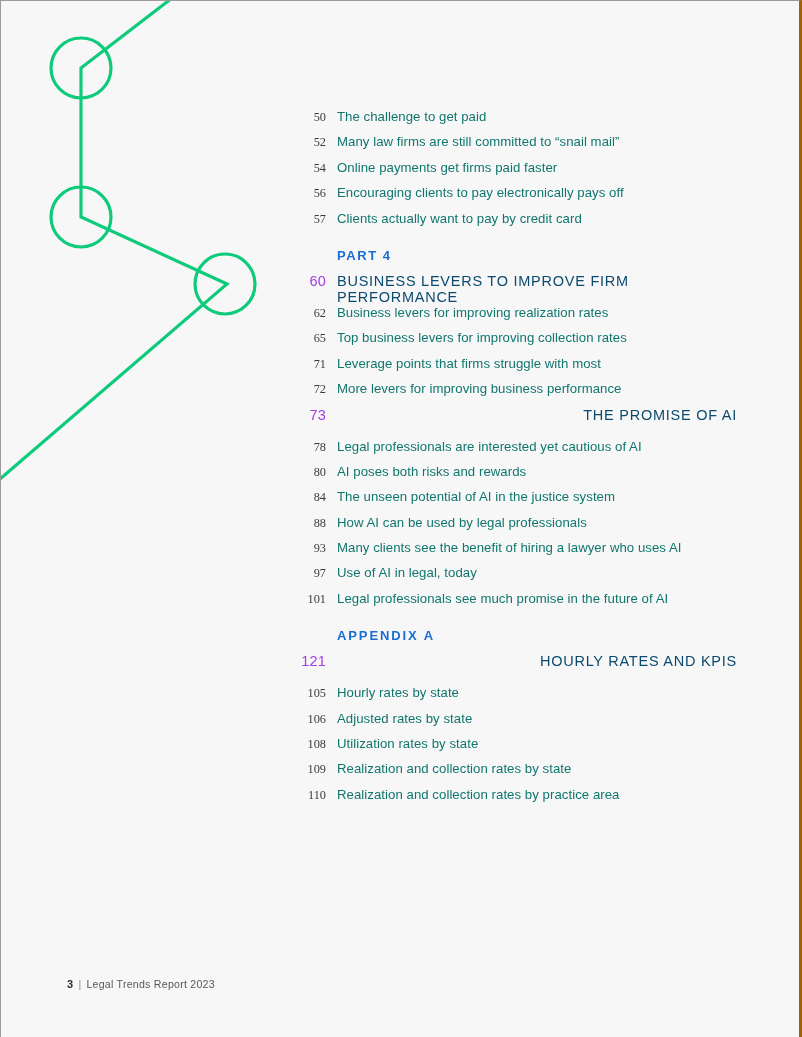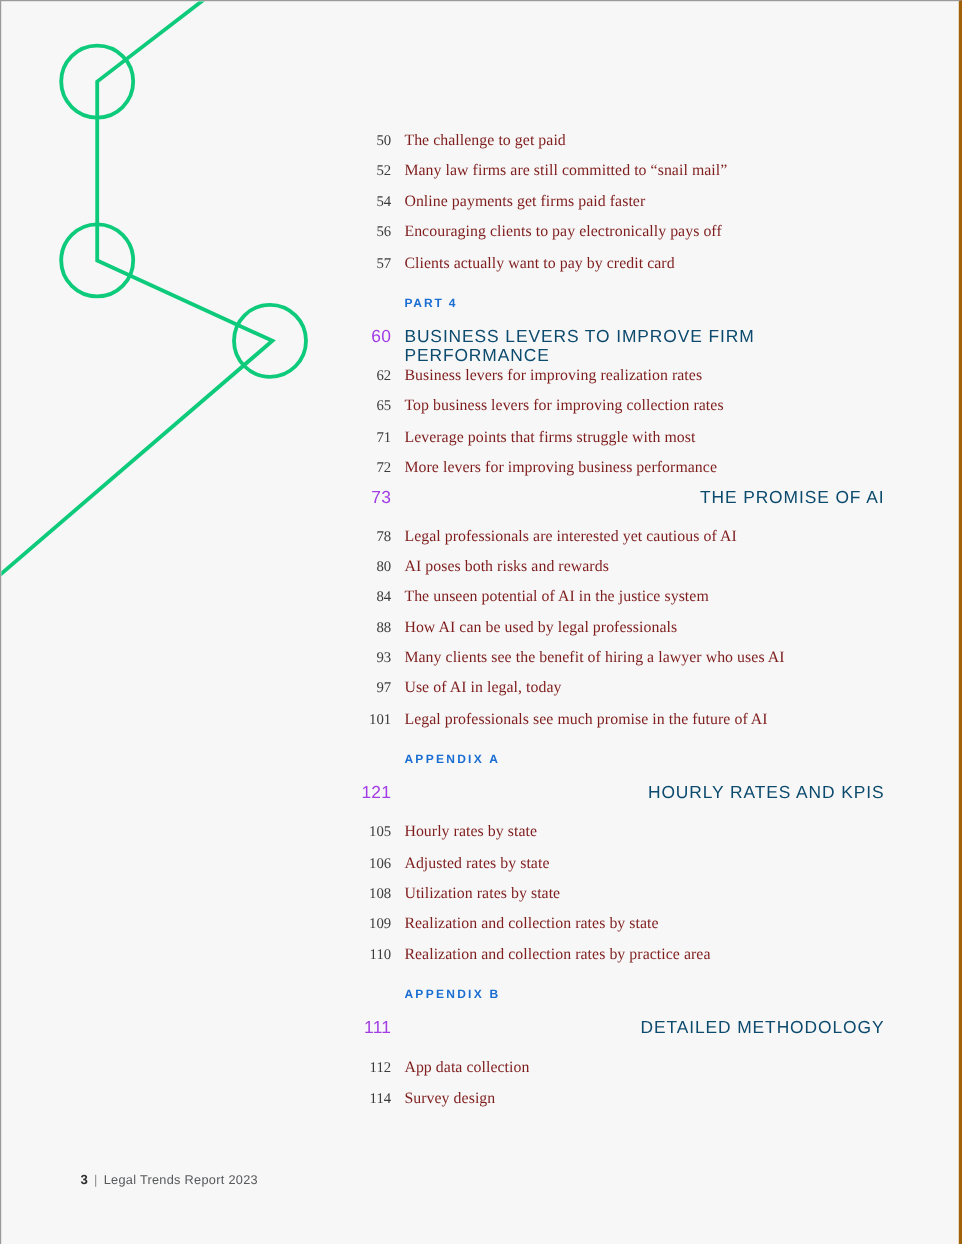--- a/index.html
+++ b/index.html
@@ -59,34 +59,34 @@
   
   .entry {
     height: 25.4px;
   }
   .entry .num {
     font-family: "Liberation Serif", serif;
     font-size: 12.3px;
     color: #3b3b3b;
   }
   .entry .label {
-    font-family: Liberation Serif, serif;
+    font-family: Liberation Sans, sans-serif;
     font-size: 13.2px;
-    color: #7f1d1d;
+    color: #0f766e;
     letter-spacing: 0.05px;
   }
 
   
   .part-eyebrow {
     margin-top: 12px;
     height: 25px;
   }
   .part-eyebrow .label {
     font-family: "Liberation Sans", sans-serif;
-    font-size: 10px;
+    font-size: 13px;
     font-weight: 700;
     letter-spacing: 1.55px;
     color: #1a6ed2;
   }
   .part-eyebrow.appendix .label {
     letter-spacing: 1.9px;
   }
 
   
   .part-title {
@@ -262,38 +262,20 @@
       <div class="row entry">
         <span class="num">109</span>
         <span class="label">Realization and collection rates by state</span>
       </div>
       <div class="row entry">
         <span class="num">110</span>
         <span class="label">Realization and collection rates by practice area</span>
       </div>
     </div>
 
-    <div class="group">
-      <div class="row part-eyebrow appendix">
-        <span class="num"></span>
-        <span class="label">APPENDIX B</span>
-      </div>
-      <div class="row part-title">
-        <span class="num">111</span>
-        <span class="label">DETAILED METHODOLOGY</span>
-      </div>
-      <div class="row entry">
-        <span class="num">112</span>
-        <span class="label">App data collection</span>
-      </div>
-      <div class="row entry">
-        <span class="num">114</span>
-        <span class="label">Survey design</span>
-      </div>
-    </div>
 
   </div>
 
   <div class="footer">
     <span class="fnum">3</span>
     <span class="fsep">|</span>
     <span>Legal Trends Report 2023</span>
   </div>
 
 </div>

